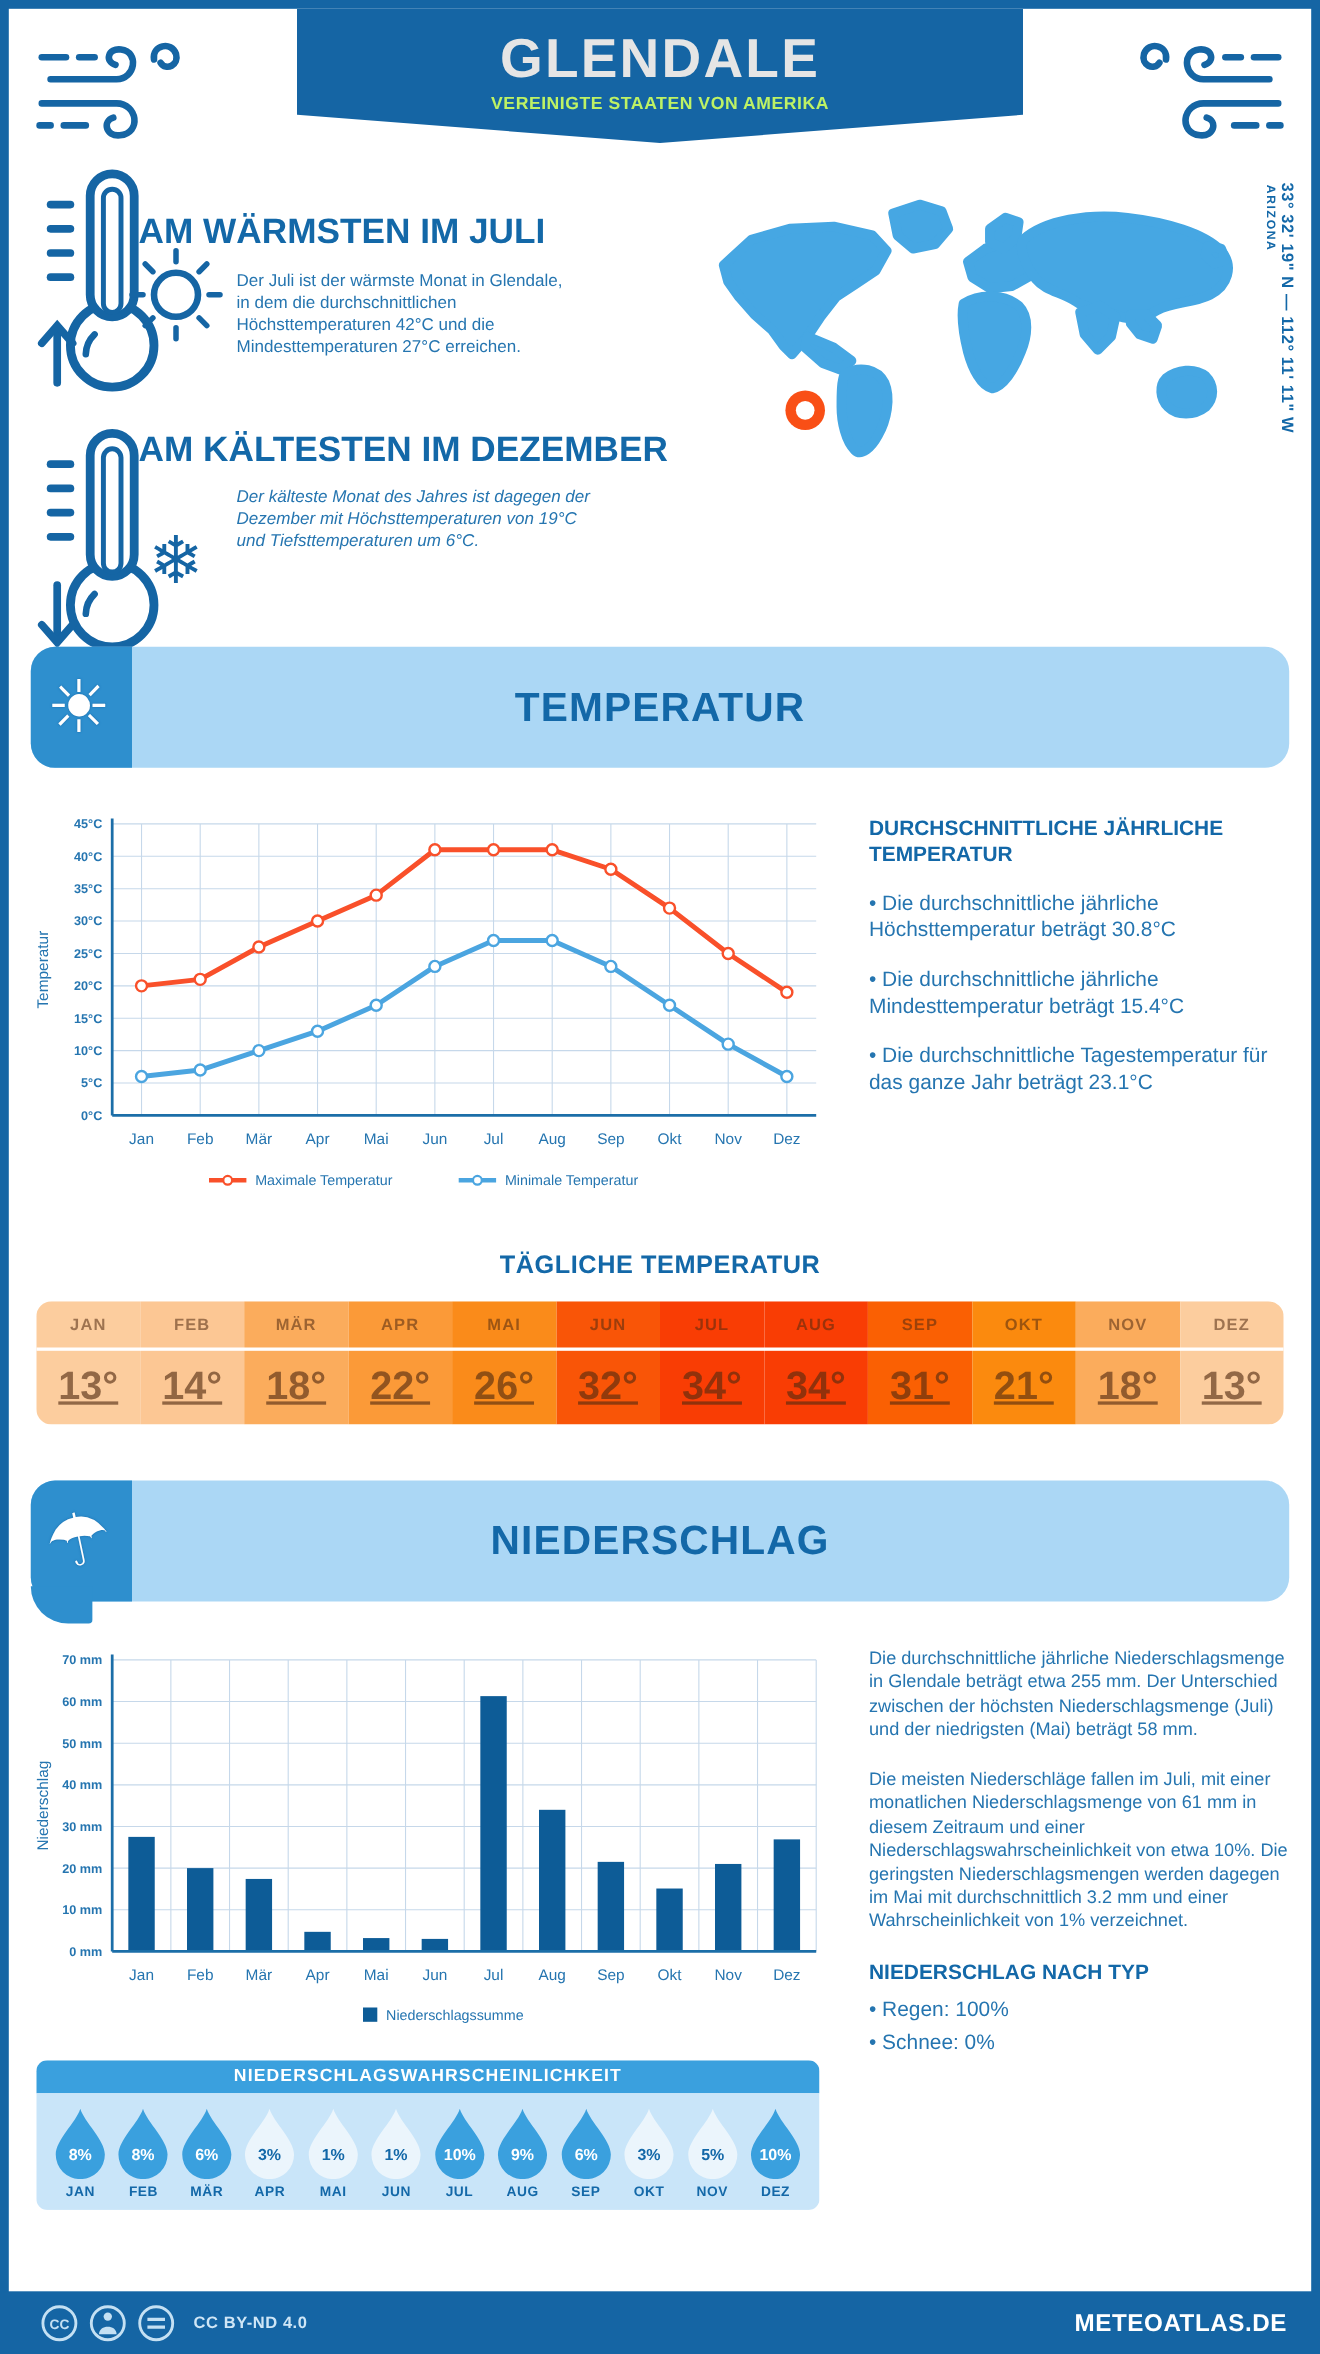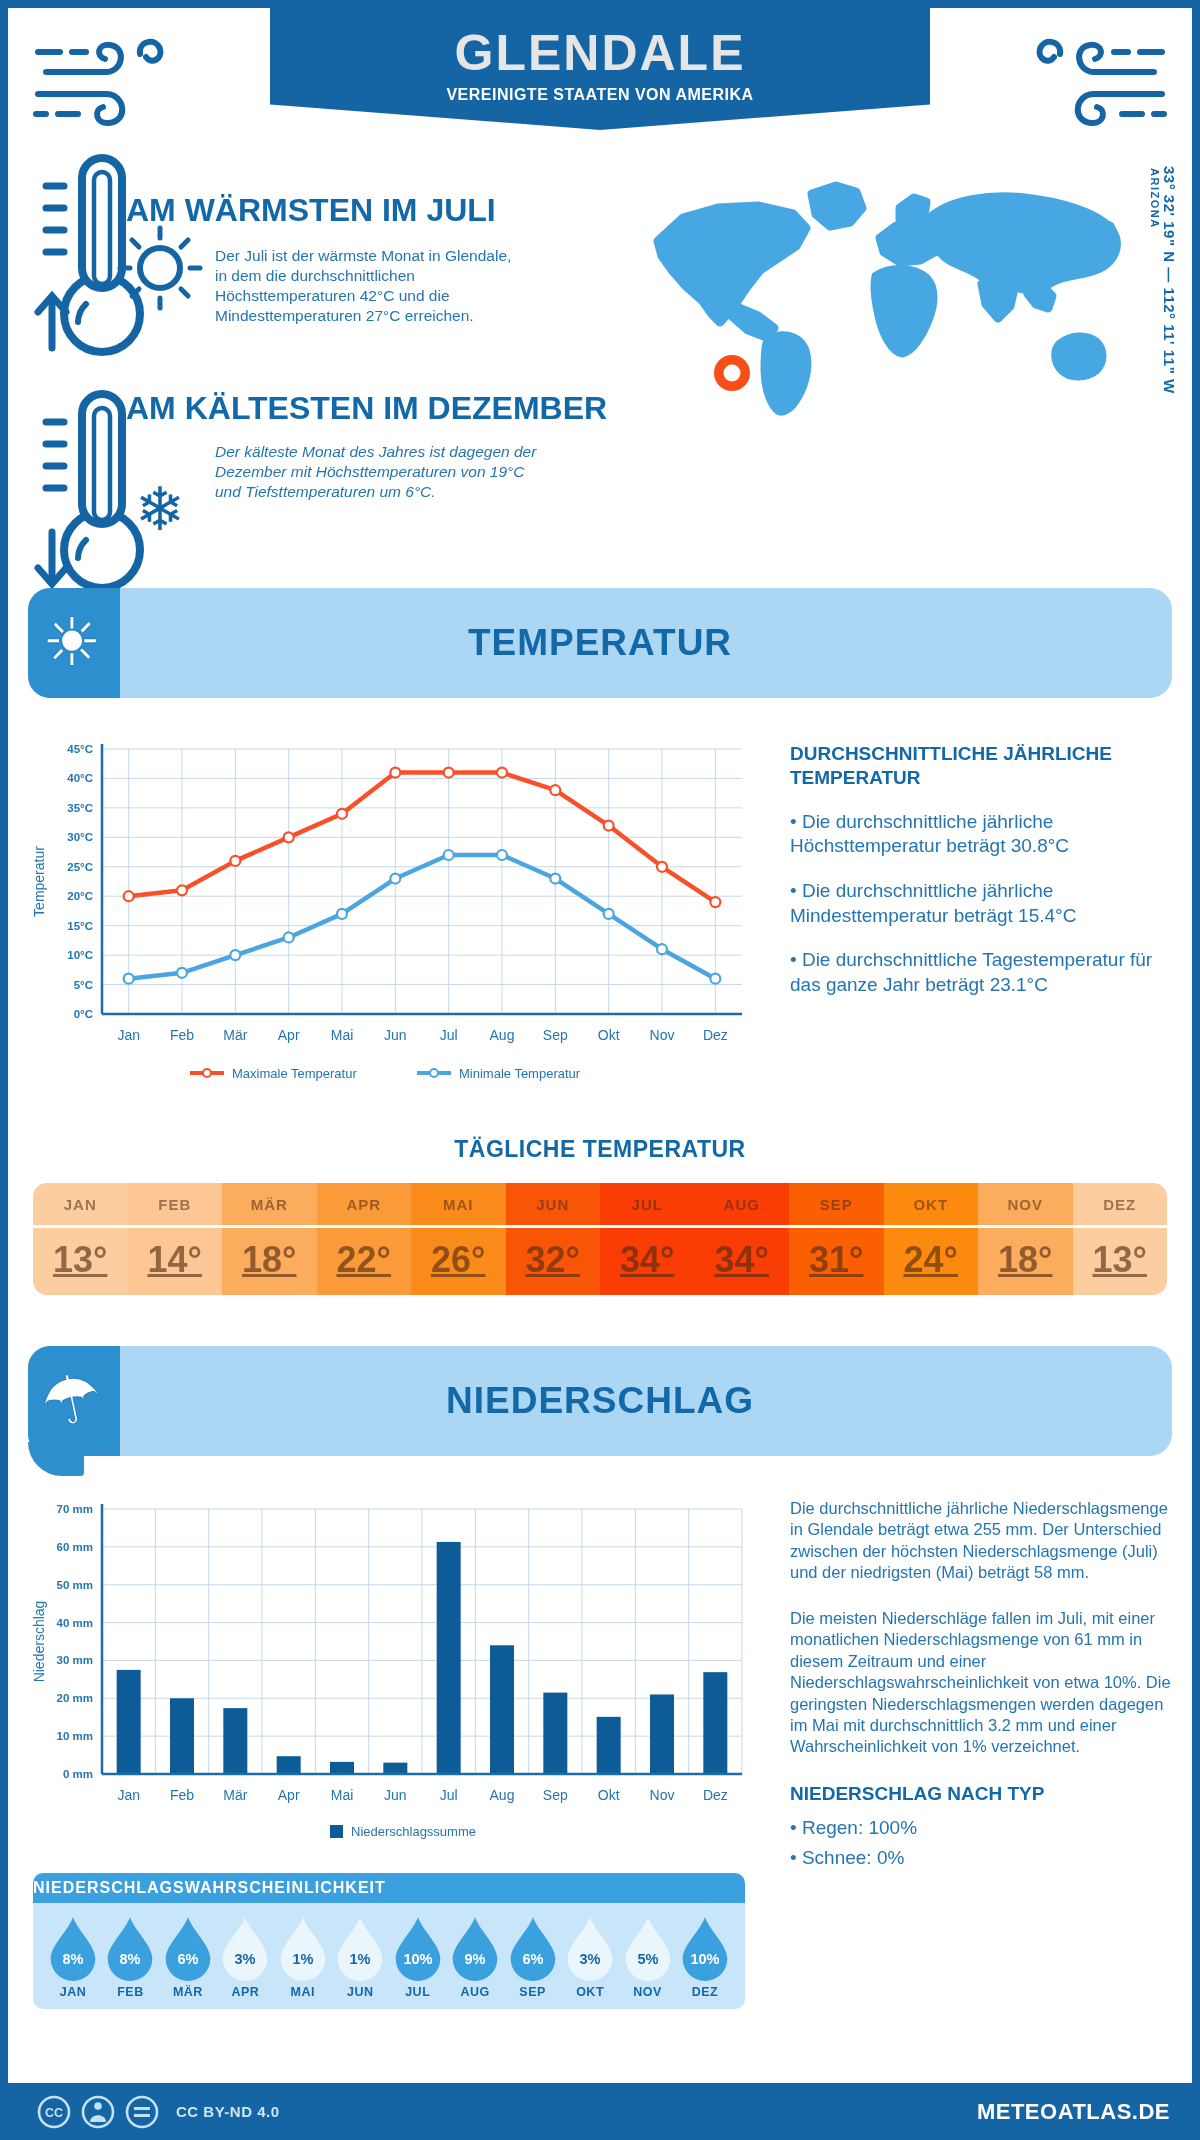--- a/index.html
+++ b/index.html
@@ -5,21 +5,21 @@
   html,body{margin:0;padding:0;background:#fff;}
   .page{position:relative;width:1200px;height:2140px;background:#fff;overflow:hidden;
         font-family:"Liberation Sans",sans-serif;}
   .abs{position:absolute;}
   .frame{position:absolute;inset:0;border:8px solid #1565A4;pointer-events:none;z-index:50;}
 
   
   .ribbon{position:absolute;left:270px;top:8px;width:660px;height:122px;background:#1565A4;
           clip-path:polygon(0 0,100% 0,100% 79%,50% 100%,0 79%);text-align:center;z-index:5;}
   .ribbon-title{margin-top:16px;font-size:50px;font-weight:bold;color:#e5e5e5;letter-spacing:2px;}
-  .ribbon-sub{margin-top:4px;font-size:16px;font-weight:bold;color:#ffffff;letter-spacing:.5px;}
+  .ribbon-sub{margin-top:4px;font-size:16px;font-weight:bold;color:#bef264;letter-spacing:.5px;}
   .windsvg{position:absolute;top:18px;width:155px;height:112px;}
 
   
   .hl-title{position:absolute;font-size:32px;font-weight:bold;color:#1368A8;white-space:nowrap;}
   .hl-text{position:absolute;font-size:15.5px;line-height:1.3;color:#2575B0;}
 
   
   .geo{position:absolute;right:22px;top:166px;height:300px;writing-mode:vertical-rl;color:#1368A8;}
   .geo-coords{font-size:15px;font-weight:bold;letter-spacing:.5px;}
   .geo-region{font-size:11px;font-weight:bold;letter-spacing:1.5px;margin-top:0;padding-top:2px;}
@@ -57,21 +57,21 @@
   .chartsvg{position:absolute;}
   .grid{stroke:#C6D8EA;stroke-width:1;}
   .axis{stroke:#1C6EA8;stroke-width:2.5;}
   .tick{font-family:"Liberation Sans",sans-serif;font-size:11.5px;font-weight:bold;fill:#2575B0;}
   .xlab{font-family:"Liberation Sans",sans-serif;font-size:14px;fill:#2575B0;}
   .leg{font-family:"Liberation Sans",sans-serif;font-size:13px;fill:#2575B0;}
   .ylab{font-family:"Liberation Sans",sans-serif;font-size:14px;fill:#2575B0;}
 
   
   .prob-box{position:absolute;left:33px;top:1873px;width:712px;border-radius:10px;overflow:hidden;}
-  .prob-header{background:#3AA0DE;color:#fff;text-align:left;font-size:16px;font-weight:bold;
+  .prob-header{background:#3AA0DE;color:#fff;text-align:center;font-size:16px;font-weight:bold;
                letter-spacing:1px;line-height:30px;height:30px;}
   .prob-body{background:#C9E5F9;display:flex;justify-content:space-between;padding:12px 14px 10px;}
   .prob-item{display:flex;flex-direction:column;align-items:center;width:52px;}
   .prob-month{margin-top:4px;font-size:12.5px;font-weight:bold;color:#1368A8;letter-spacing:.5px;}
   .drop-pct{font-family:"Liberation Sans",sans-serif;font-size:15px;font-weight:bold;}
 
   
   .footer{position:absolute;left:0;bottom:0;width:1200px;height:57px;background:#1565A4;z-index:60;
           display:flex;align-items:center;}
   .footer-license{display:flex;align-items:center;margin-left:34px;}
@@ -310,21 +310,21 @@
       <div class="daily-cell" style="background: rgb(249, 61, 4);">
         <div class="daily-month">AUG</div>
         <div class="daily-value">34°</div>
       </div>
       <div class="daily-cell" style="background: rgb(250, 96, 3);">
         <div class="daily-month">SEP</div>
         <div class="daily-value">31°</div>
       </div>
       <div class="daily-cell" style="background: rgb(251, 138, 14);">
         <div class="daily-month">OKT</div>
-        <div class="daily-value">24°</div>
+        <div class="daily-value">21°</div>
       </div>
       <div class="daily-cell" style="background: rgb(251, 172, 92);">
         <div class="daily-month">NOV</div>
         <div class="daily-value">18°</div>
       </div>
       <div class="daily-cell" style="background: rgb(252, 205, 158);">
         <div class="daily-month">DEZ</div>
         <div class="daily-value">13°</div>
       </div>
     </div>

